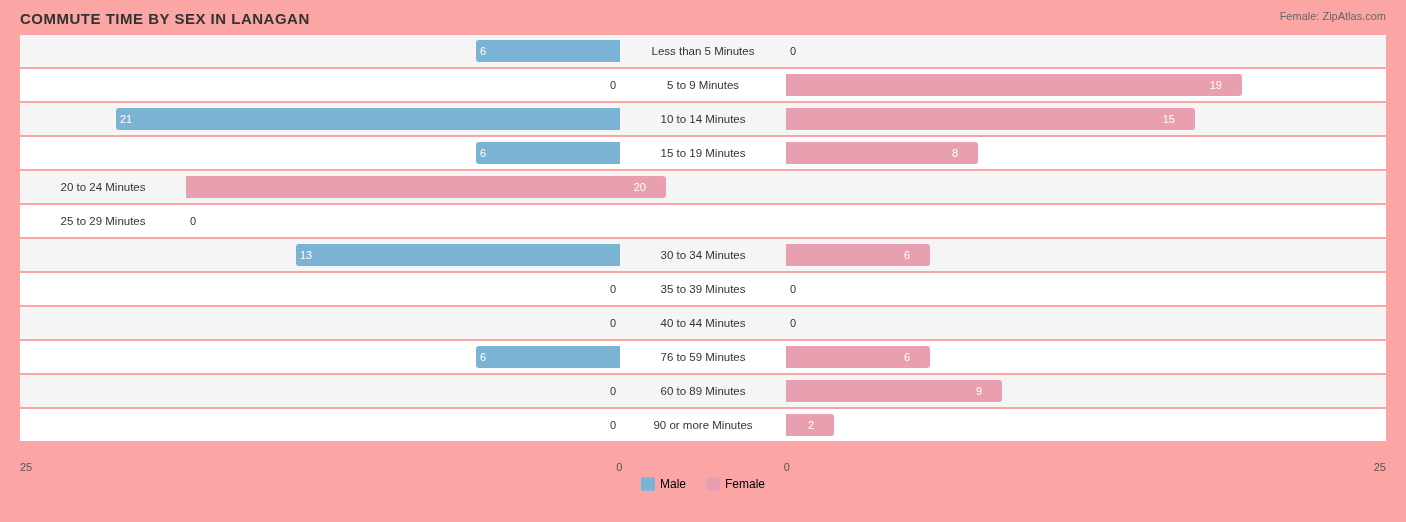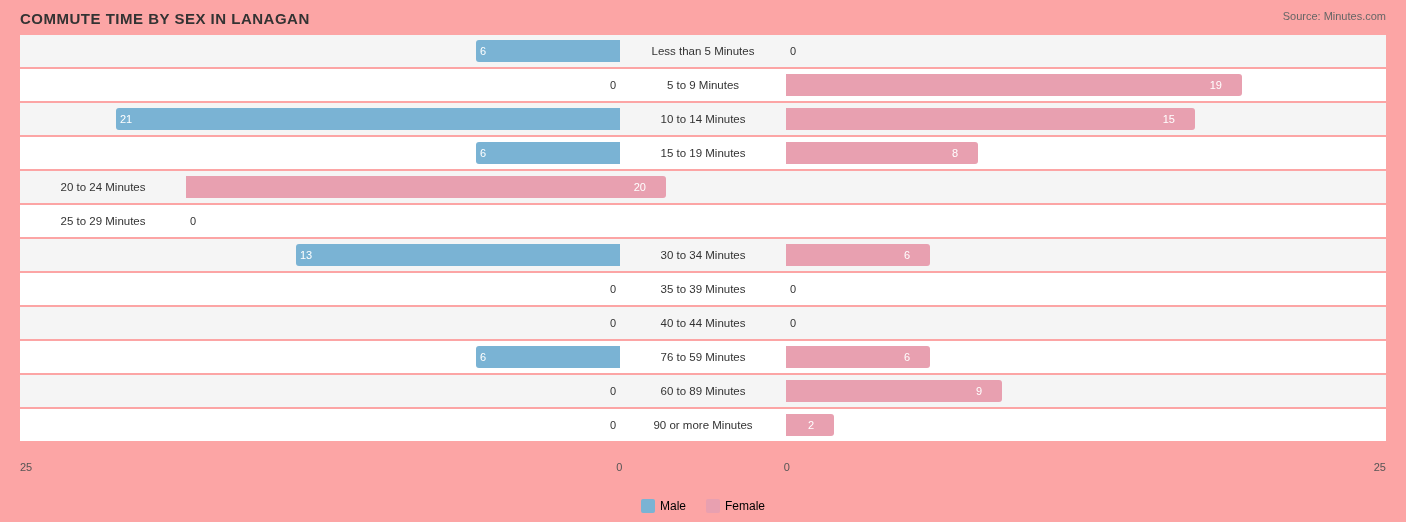--- a/index.html
+++ b/index.html
@@ -143,42 +143,42 @@
       display: flex;
       justify-content: space-between;
       font-size: 11px;
       color: #555;
     }
     .legend {
       display: flex;
       justify-content: center;
       align-items: center;
       gap: 20px;
-      margin-top: 22px;
+      margin-top: 0;
       font-size: 12px;
     }
     .legend-item {
       display: flex;
       align-items: center;
       gap: 5px;
     }
     .legend-box {
       width: 14px;
       height: 14px;
       border-radius: 2px;
     }
     
     
   </style>
 </head>
 <body>
 
 <div class="chart-container">
   <div class="chart-title">COMMUTE TIME BY SEX IN LANAGAN</div>
-  <div class="source-text">Source: Minutes.com</div>
+  <div class="source-text">Female: ZipAtlas.com</div>
 
   <div class="bars-area" id="bars-area">
 
   <div class="bar-row">
         <div class="left-section">
           <div class="male-bar-wrapper">
             <div class="male-bar" style="width: 144px;">
               <span class="male-value-inside">6</span>
             </div>
           </div>

